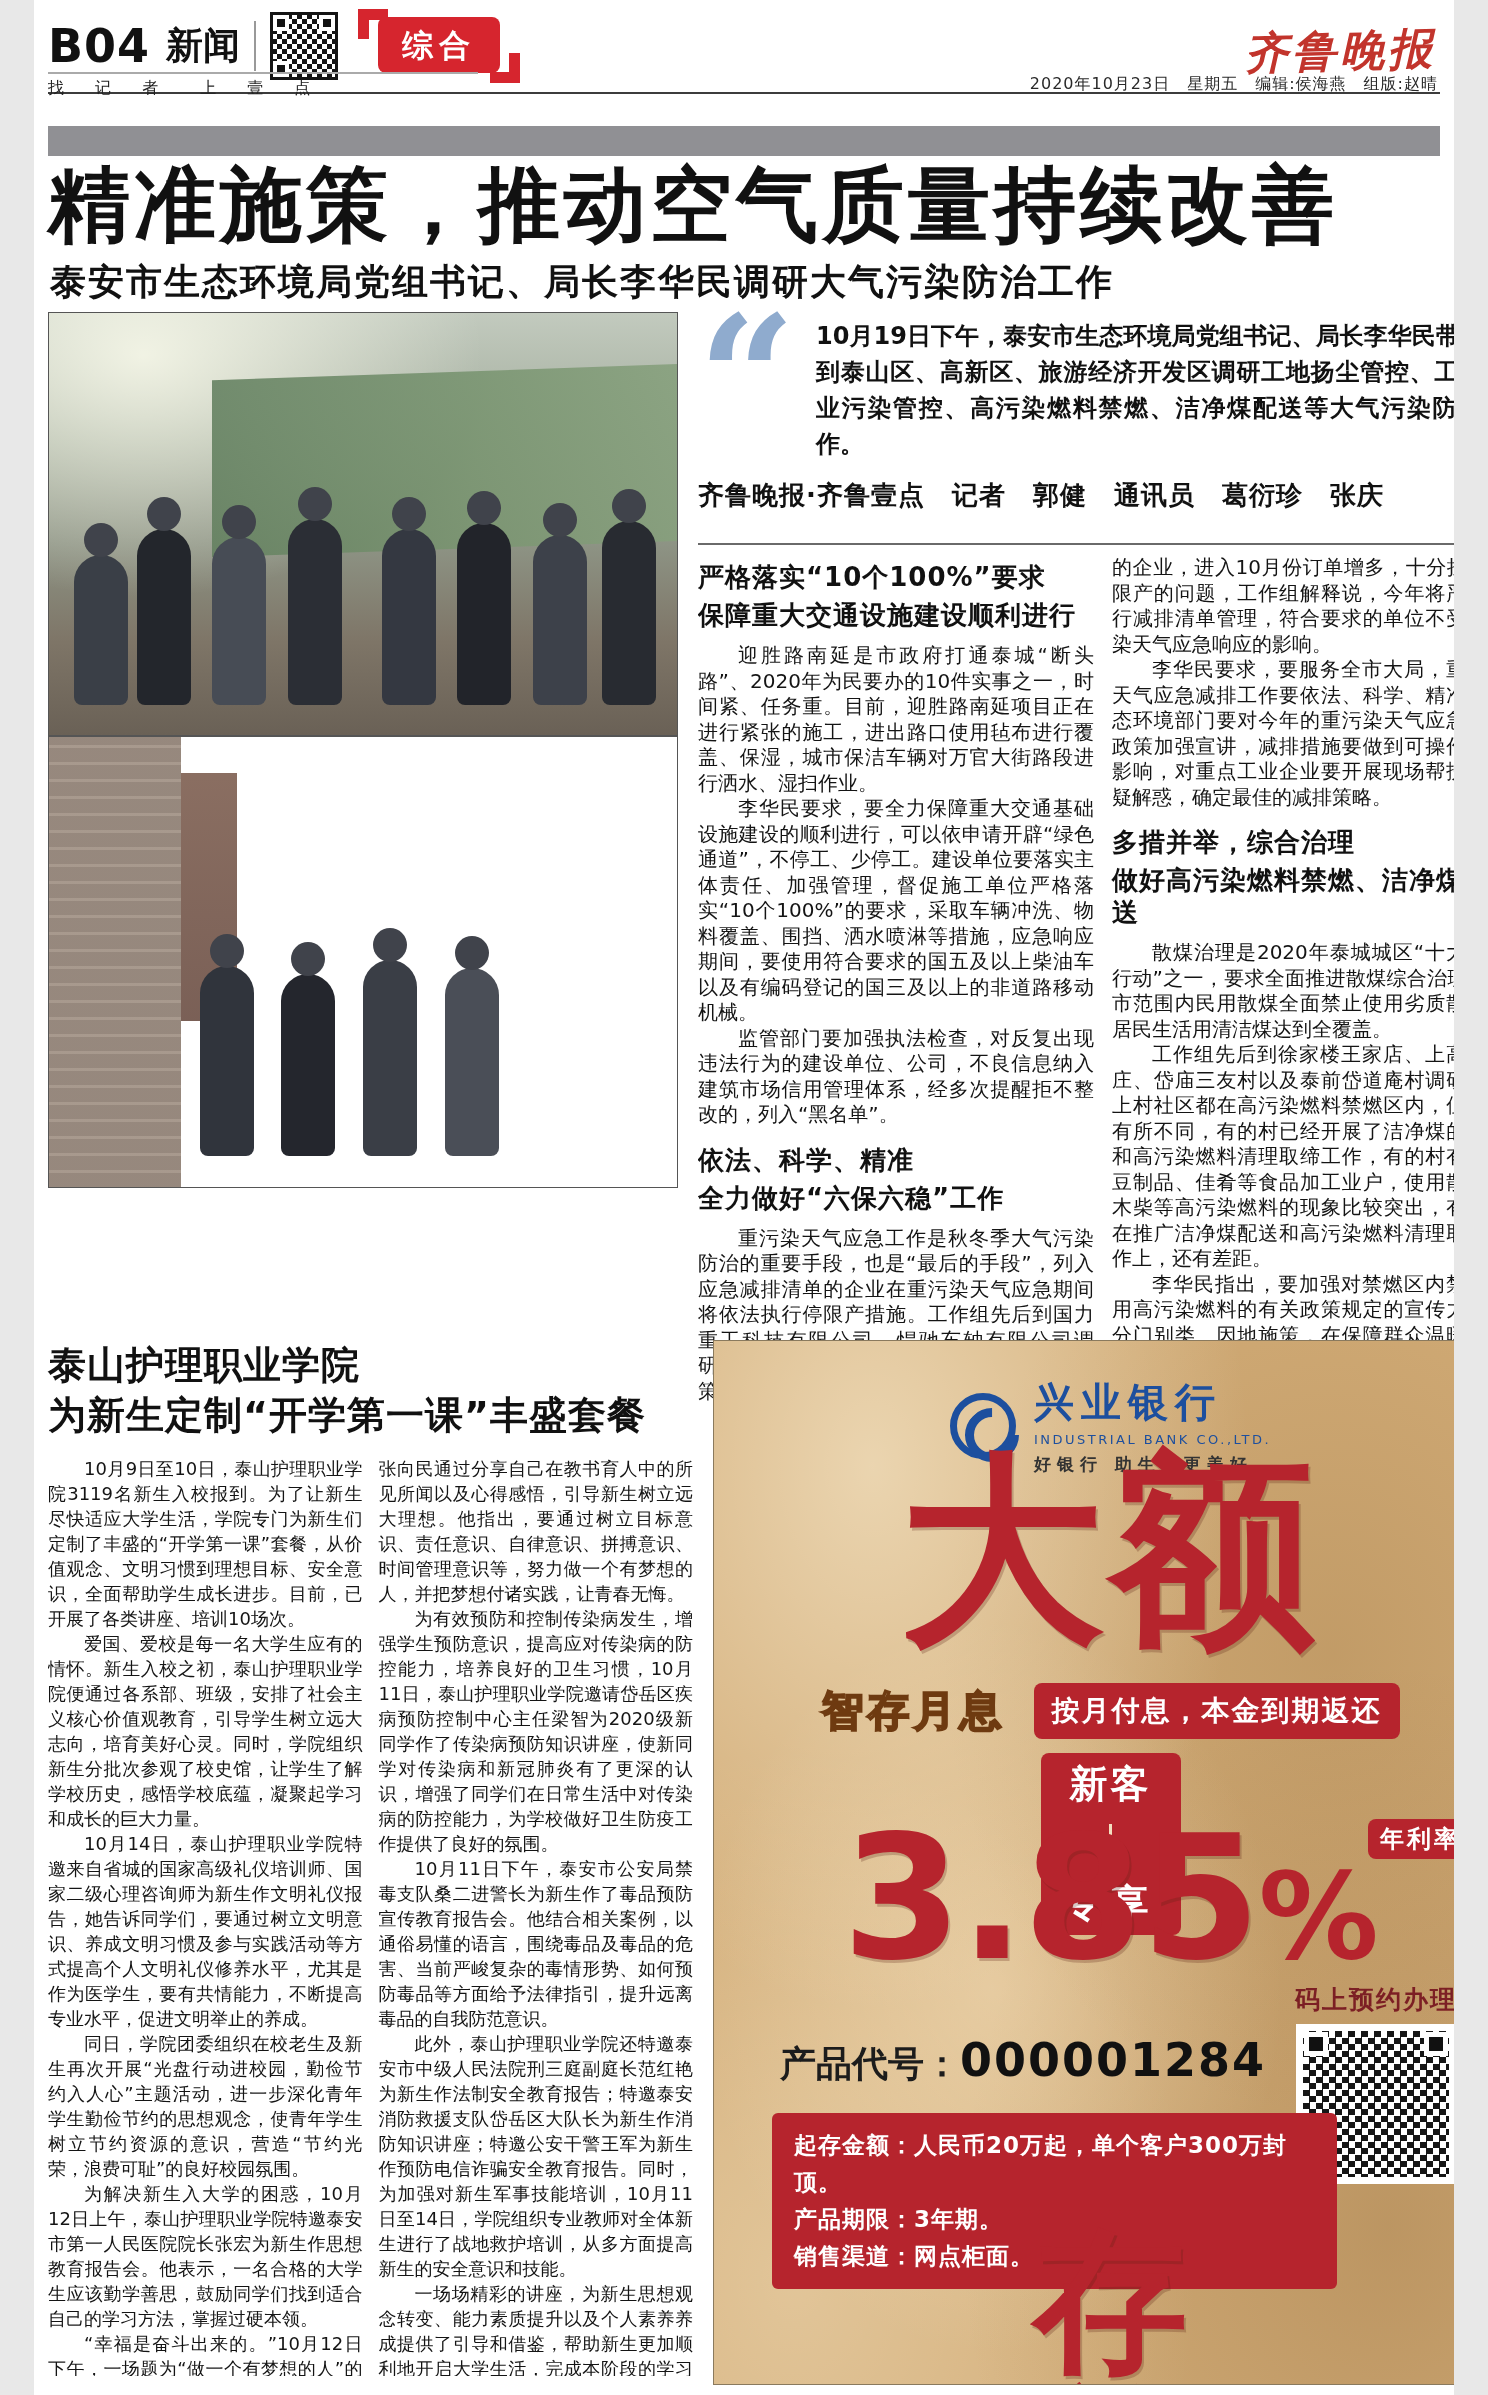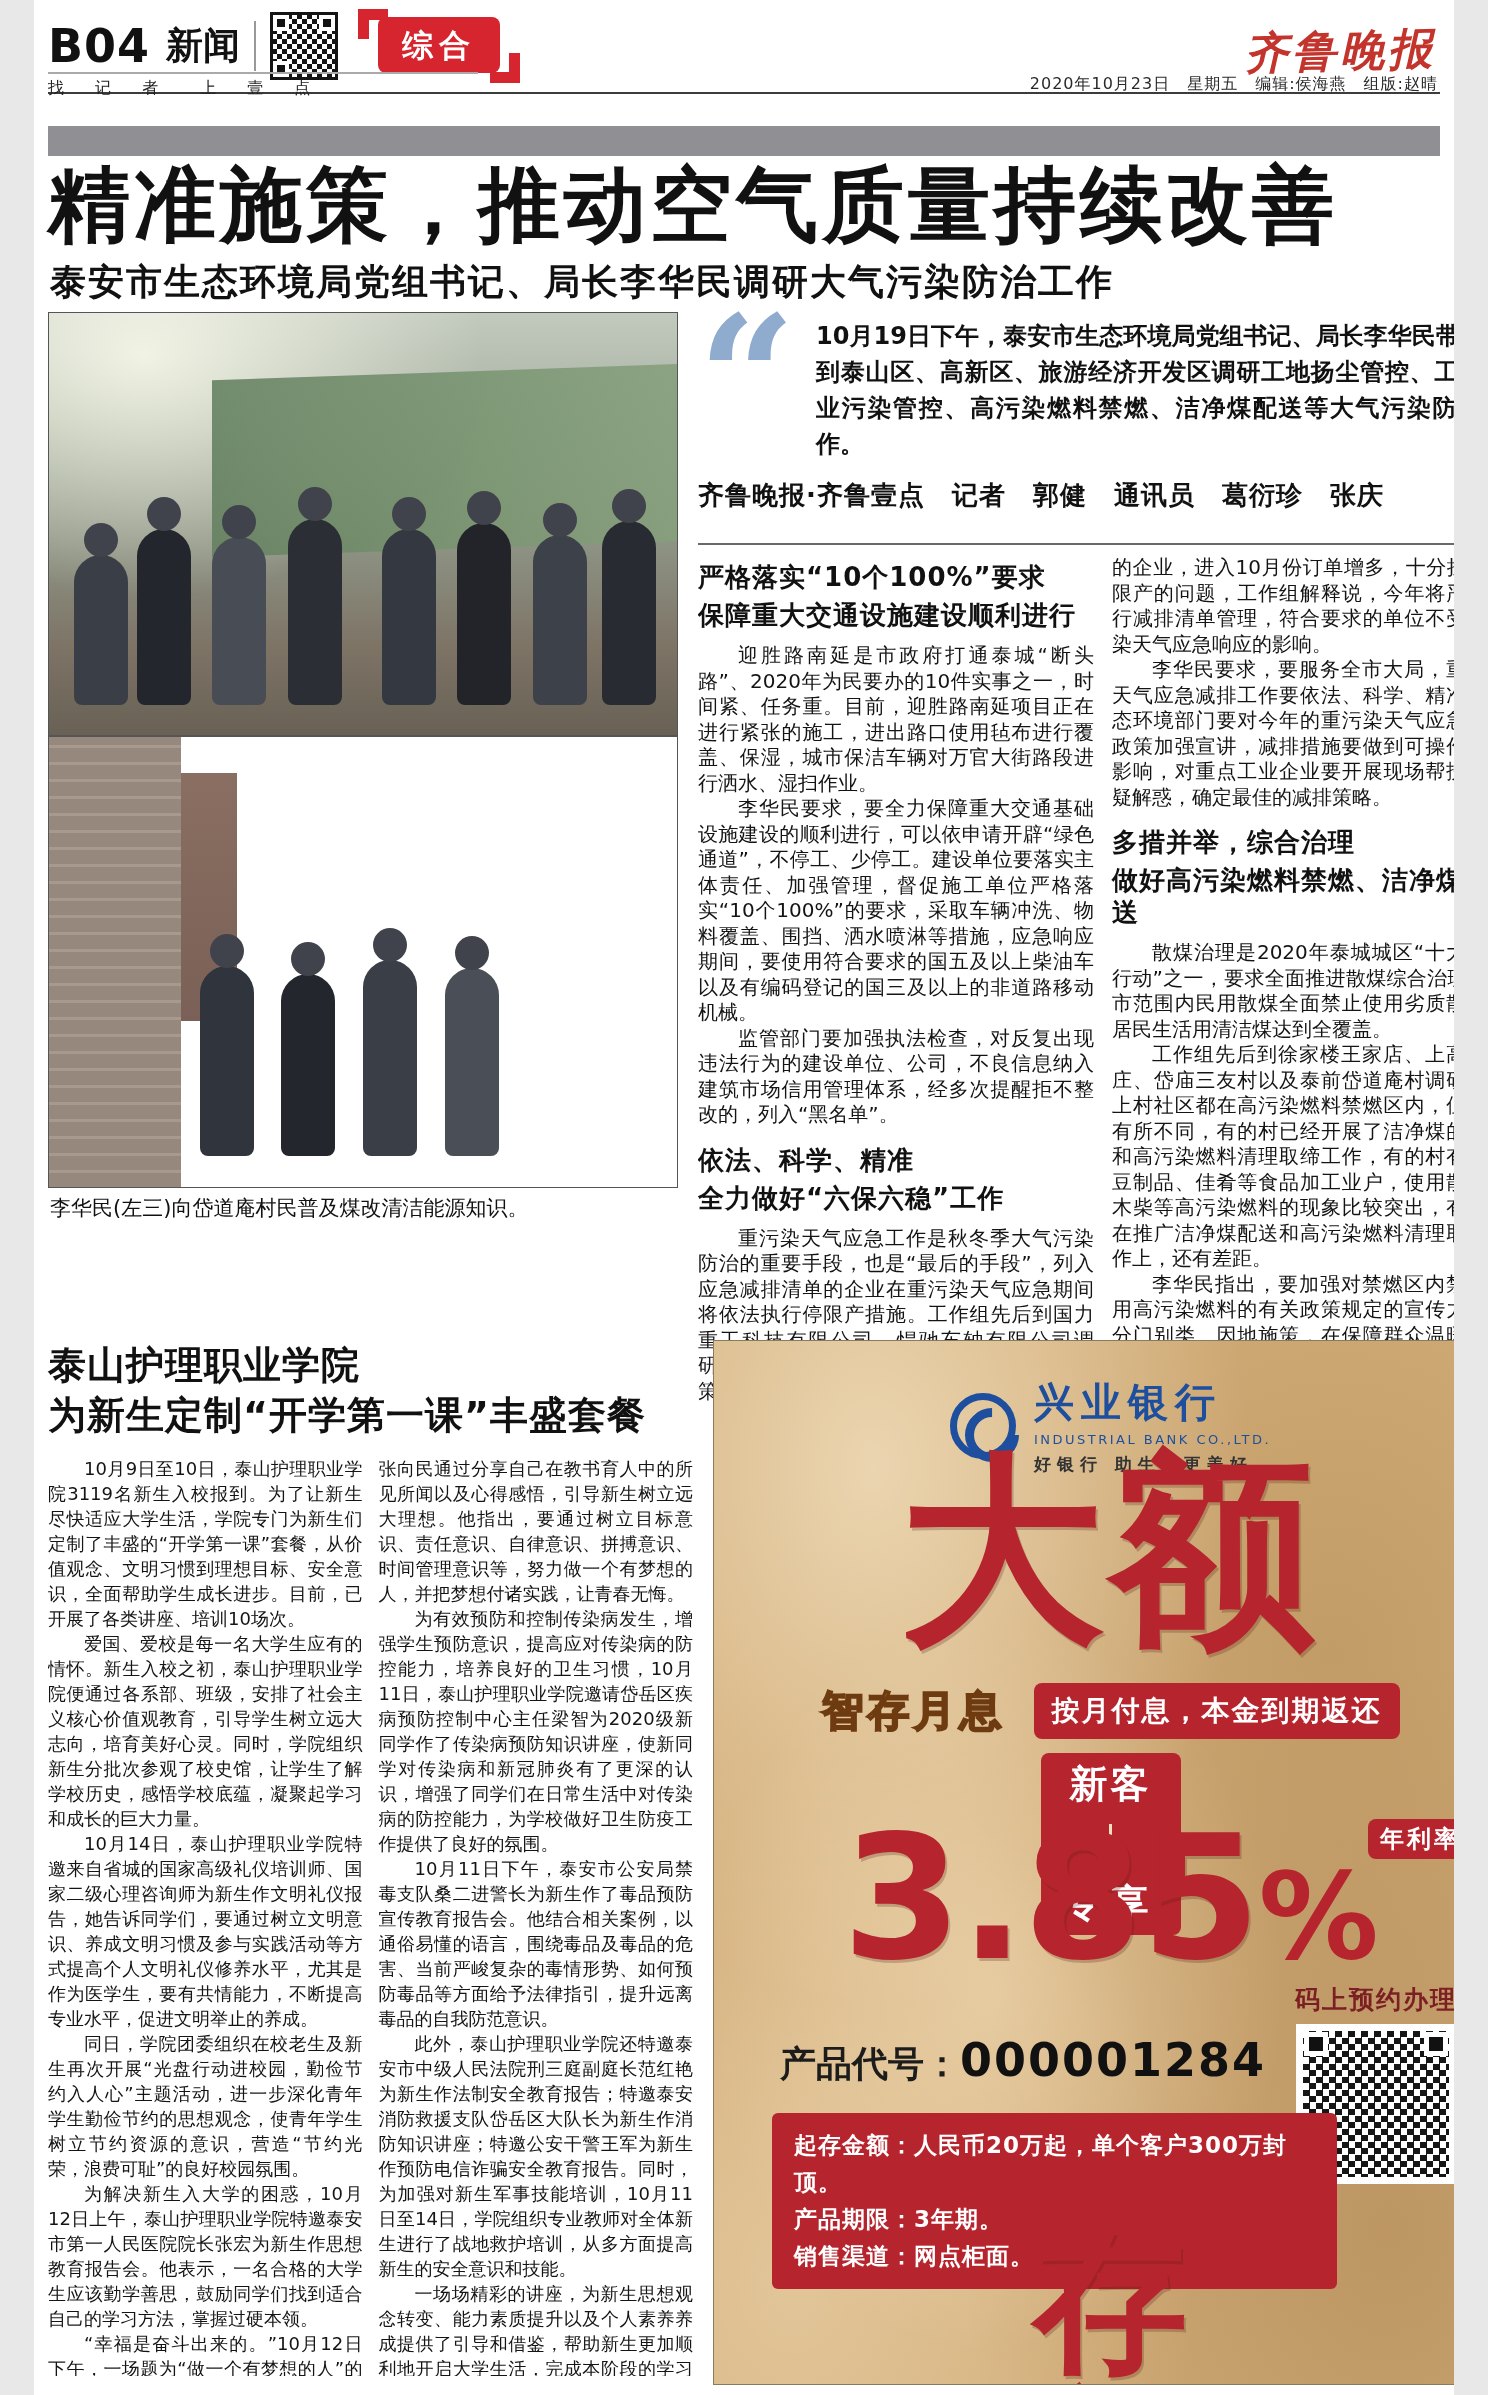--- a/index.html
+++ b/index.html
@@ -155,21 +155,20 @@
         <div class="person s8"></div>
       </div>
       <div class="photo photo2">
         <div class="wall"></div>
         <div class="door"></div>
         <div class="person s1"></div>
         <div class="person s2"></div>
         <div class="person s3"></div>
         <div class="person s4"></div>
       </div>
-      <div class="caption">李华民(左三)向岱道庵村民普及煤改清洁能源知识。</div>
     </div>
 
     <div class="textcol">
       <div class="lead-row">
         <div class="quote-mark">“</div>
         <p class="lead-text">10月19日下午，泰安市生态环境局党组书记、局长李华民带队，到泰山区、高新区、旅游经济开发区调研工地扬尘管控、工业企业污染管控、高污染燃料禁燃、洁净煤配送等大气污染防治工作。</p>
       </div>
       <div class="byline">齐鲁晚报·齐鲁壹点　记者　郭健　通讯员　葛衍珍　张庆</div>
       <div class="cols">
         <div class="col">

